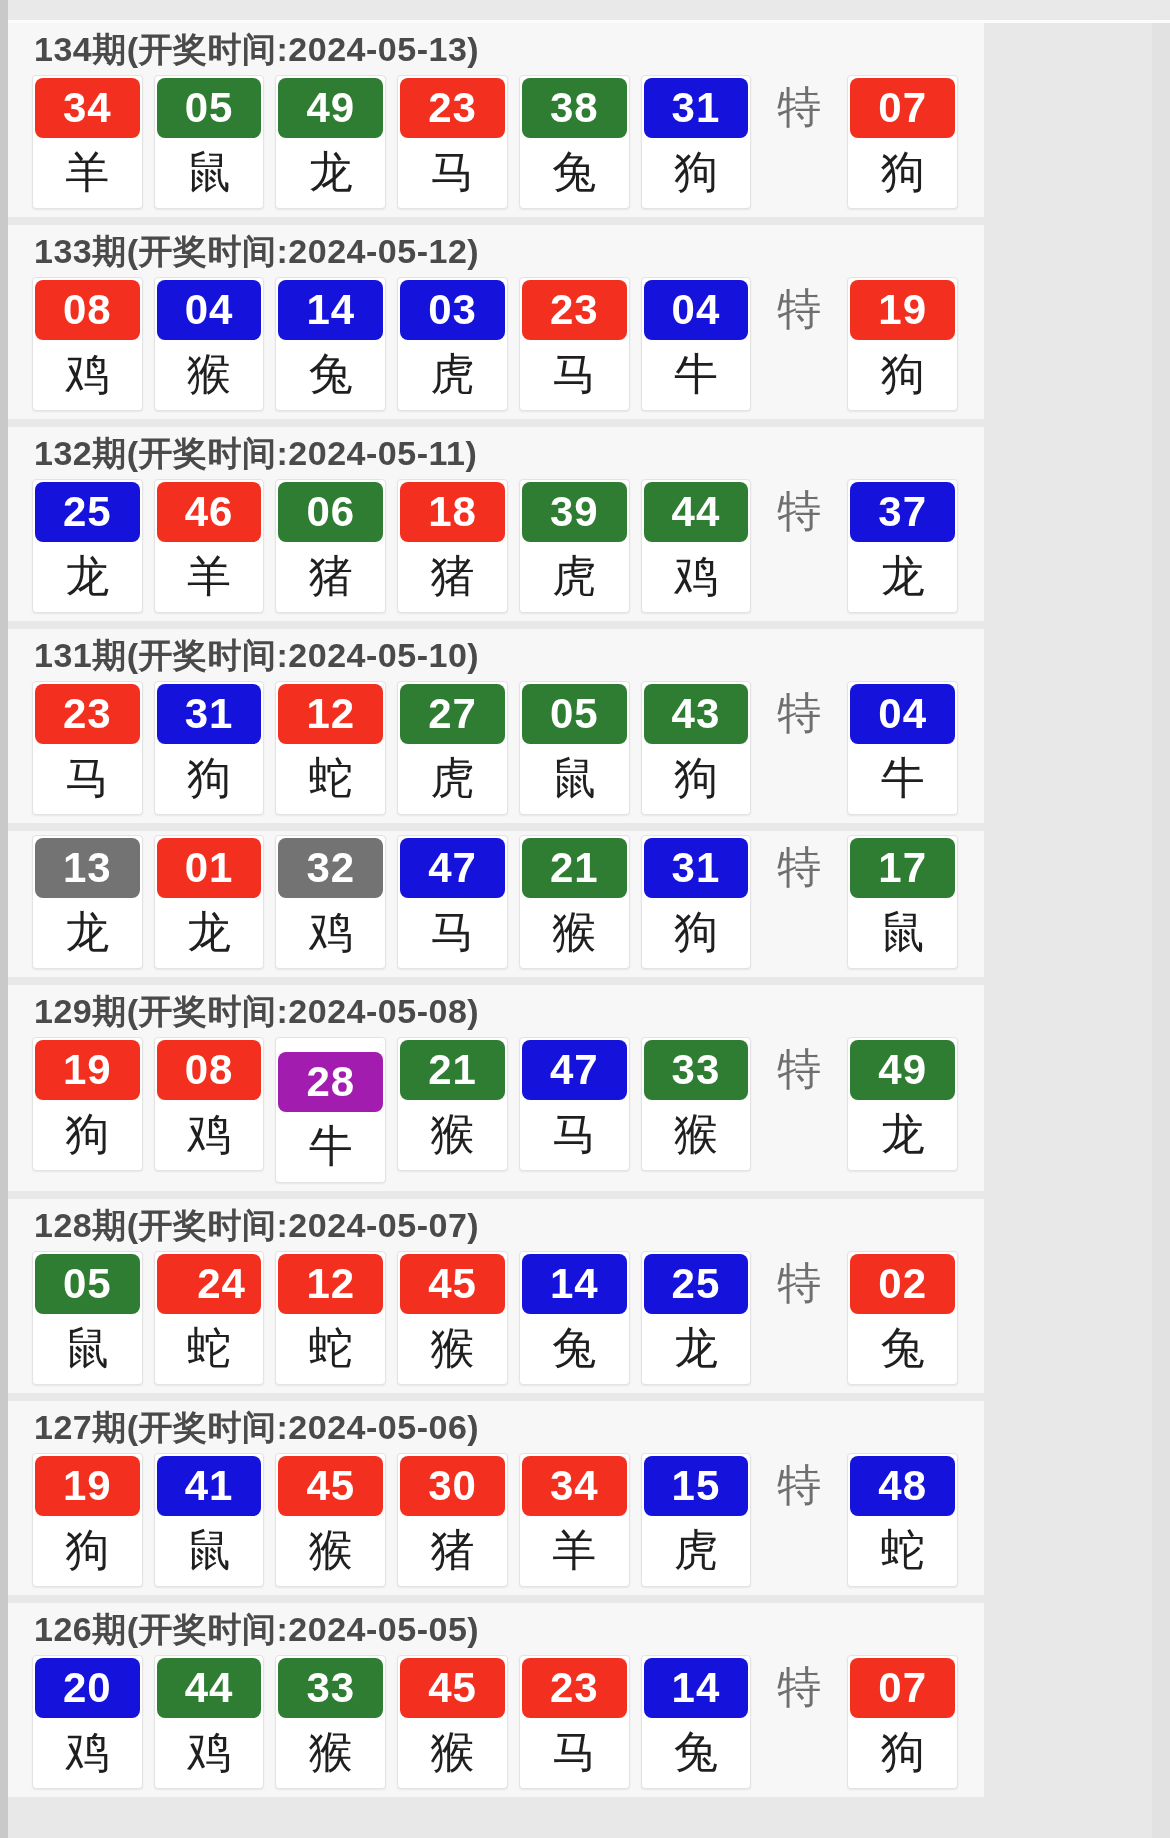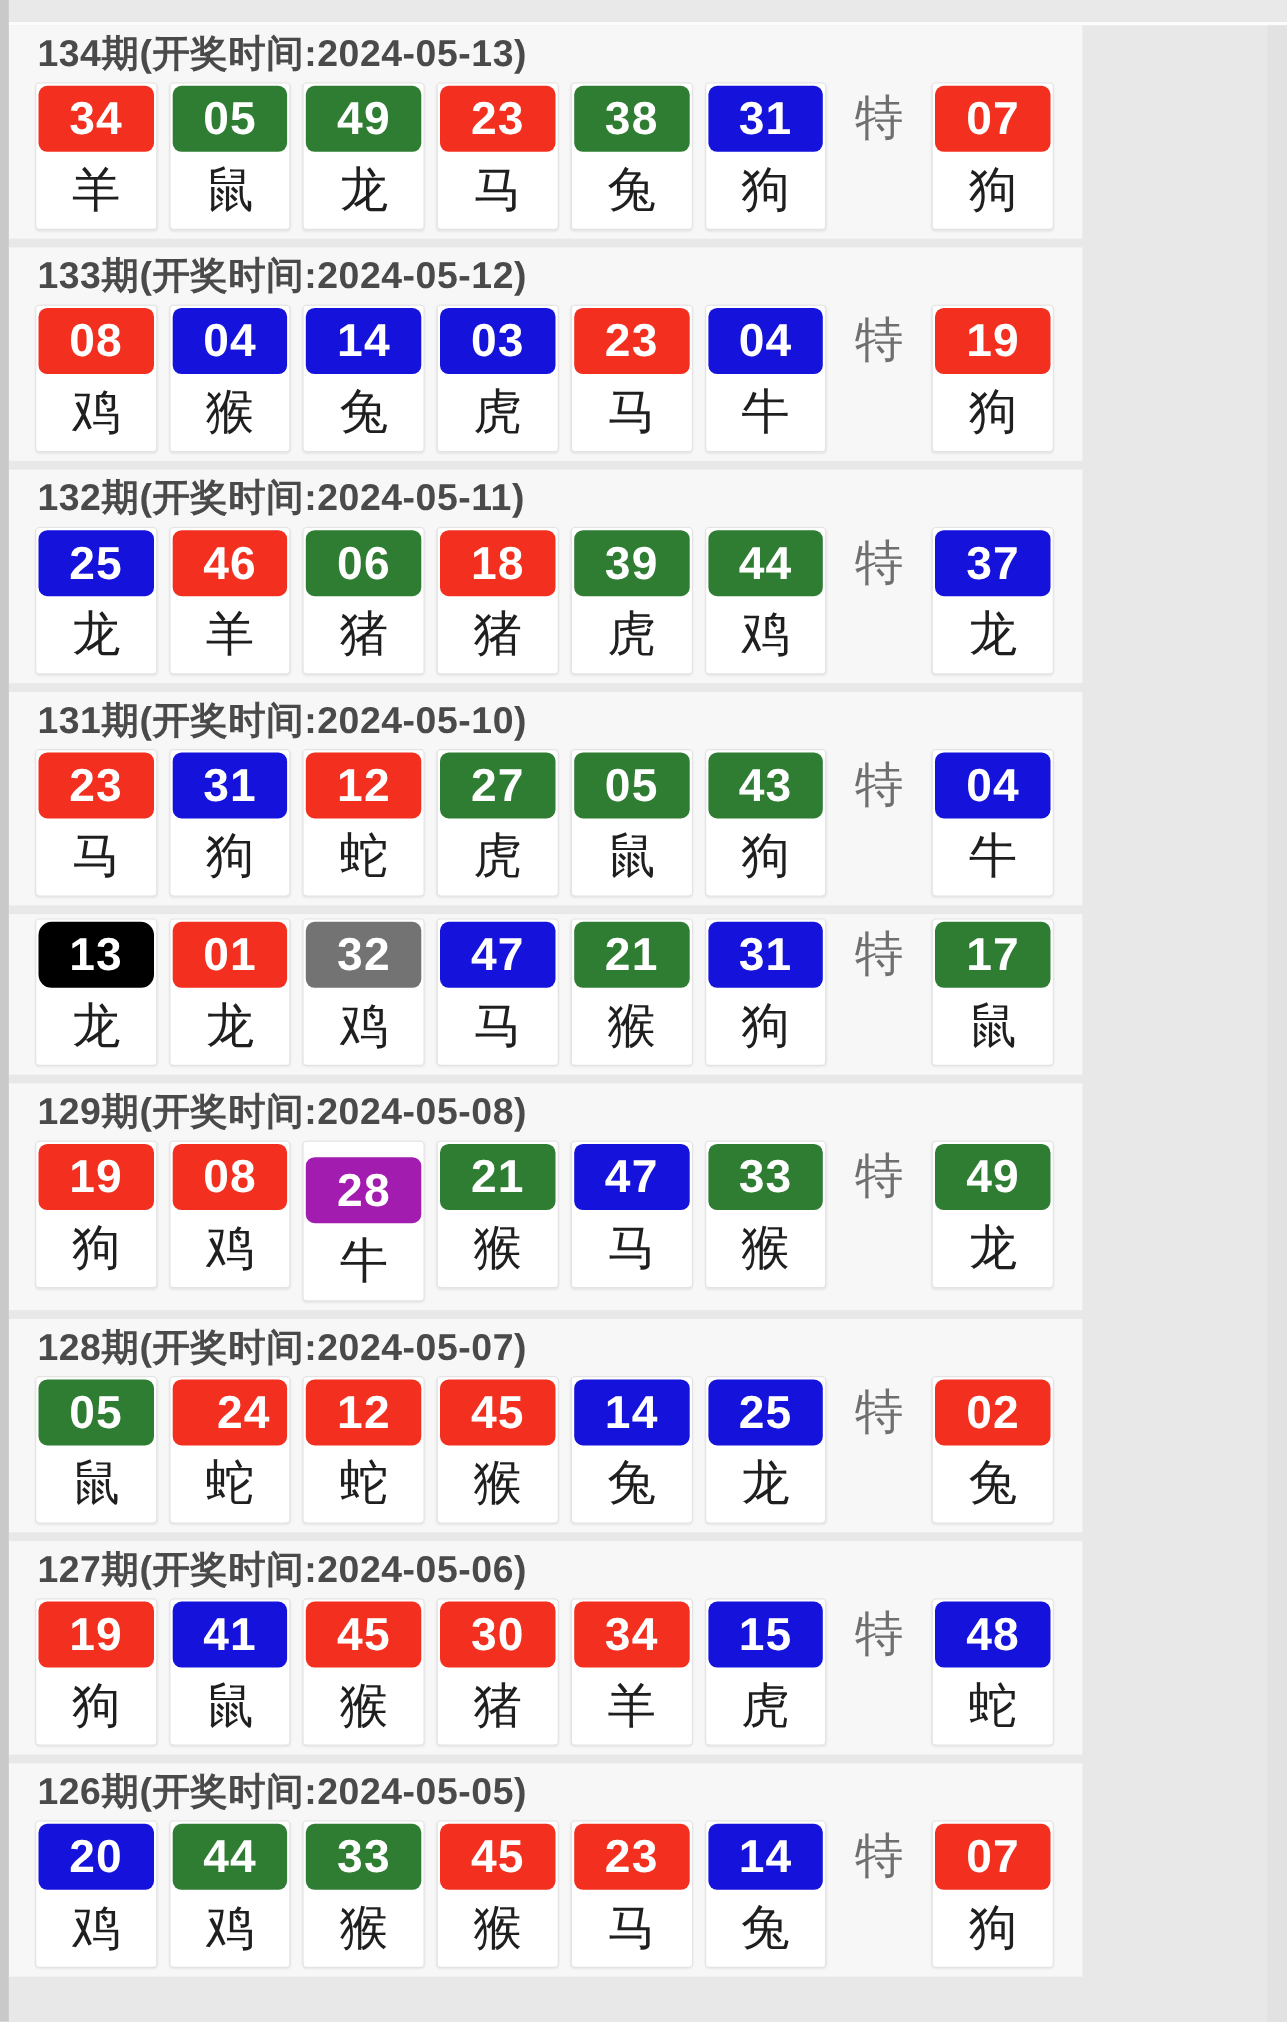--- a/index.html
+++ b/index.html
@@ -174,21 +174,21 @@
         <div class="special-label">特</div>
         <div class="tile-card">
           <div class="ball" style="background: rgb(21, 18, 220);">04</div>
           <div class="zodiac">牛</div>
         </div>
       </div>
     </section>
     <section class="draw-section">
       <div class="tile-row">
         <div class="tile-card">
-          <div class="ball" style="background: #000000; border-radius: 12px;">13</div>
+          <div class="ball" style="background: #737373;">13</div>
           <div class="zodiac">龙</div>
         </div>
         <div class="tile-card">
           <div class="ball" style="background: rgb(243, 48, 31);">01</div>
           <div class="zodiac">龙</div>
         </div>
         <div class="tile-card">
           <div class="ball" style="background: #737373;">32</div>
           <div class="zodiac">鸡</div>
         </div>

